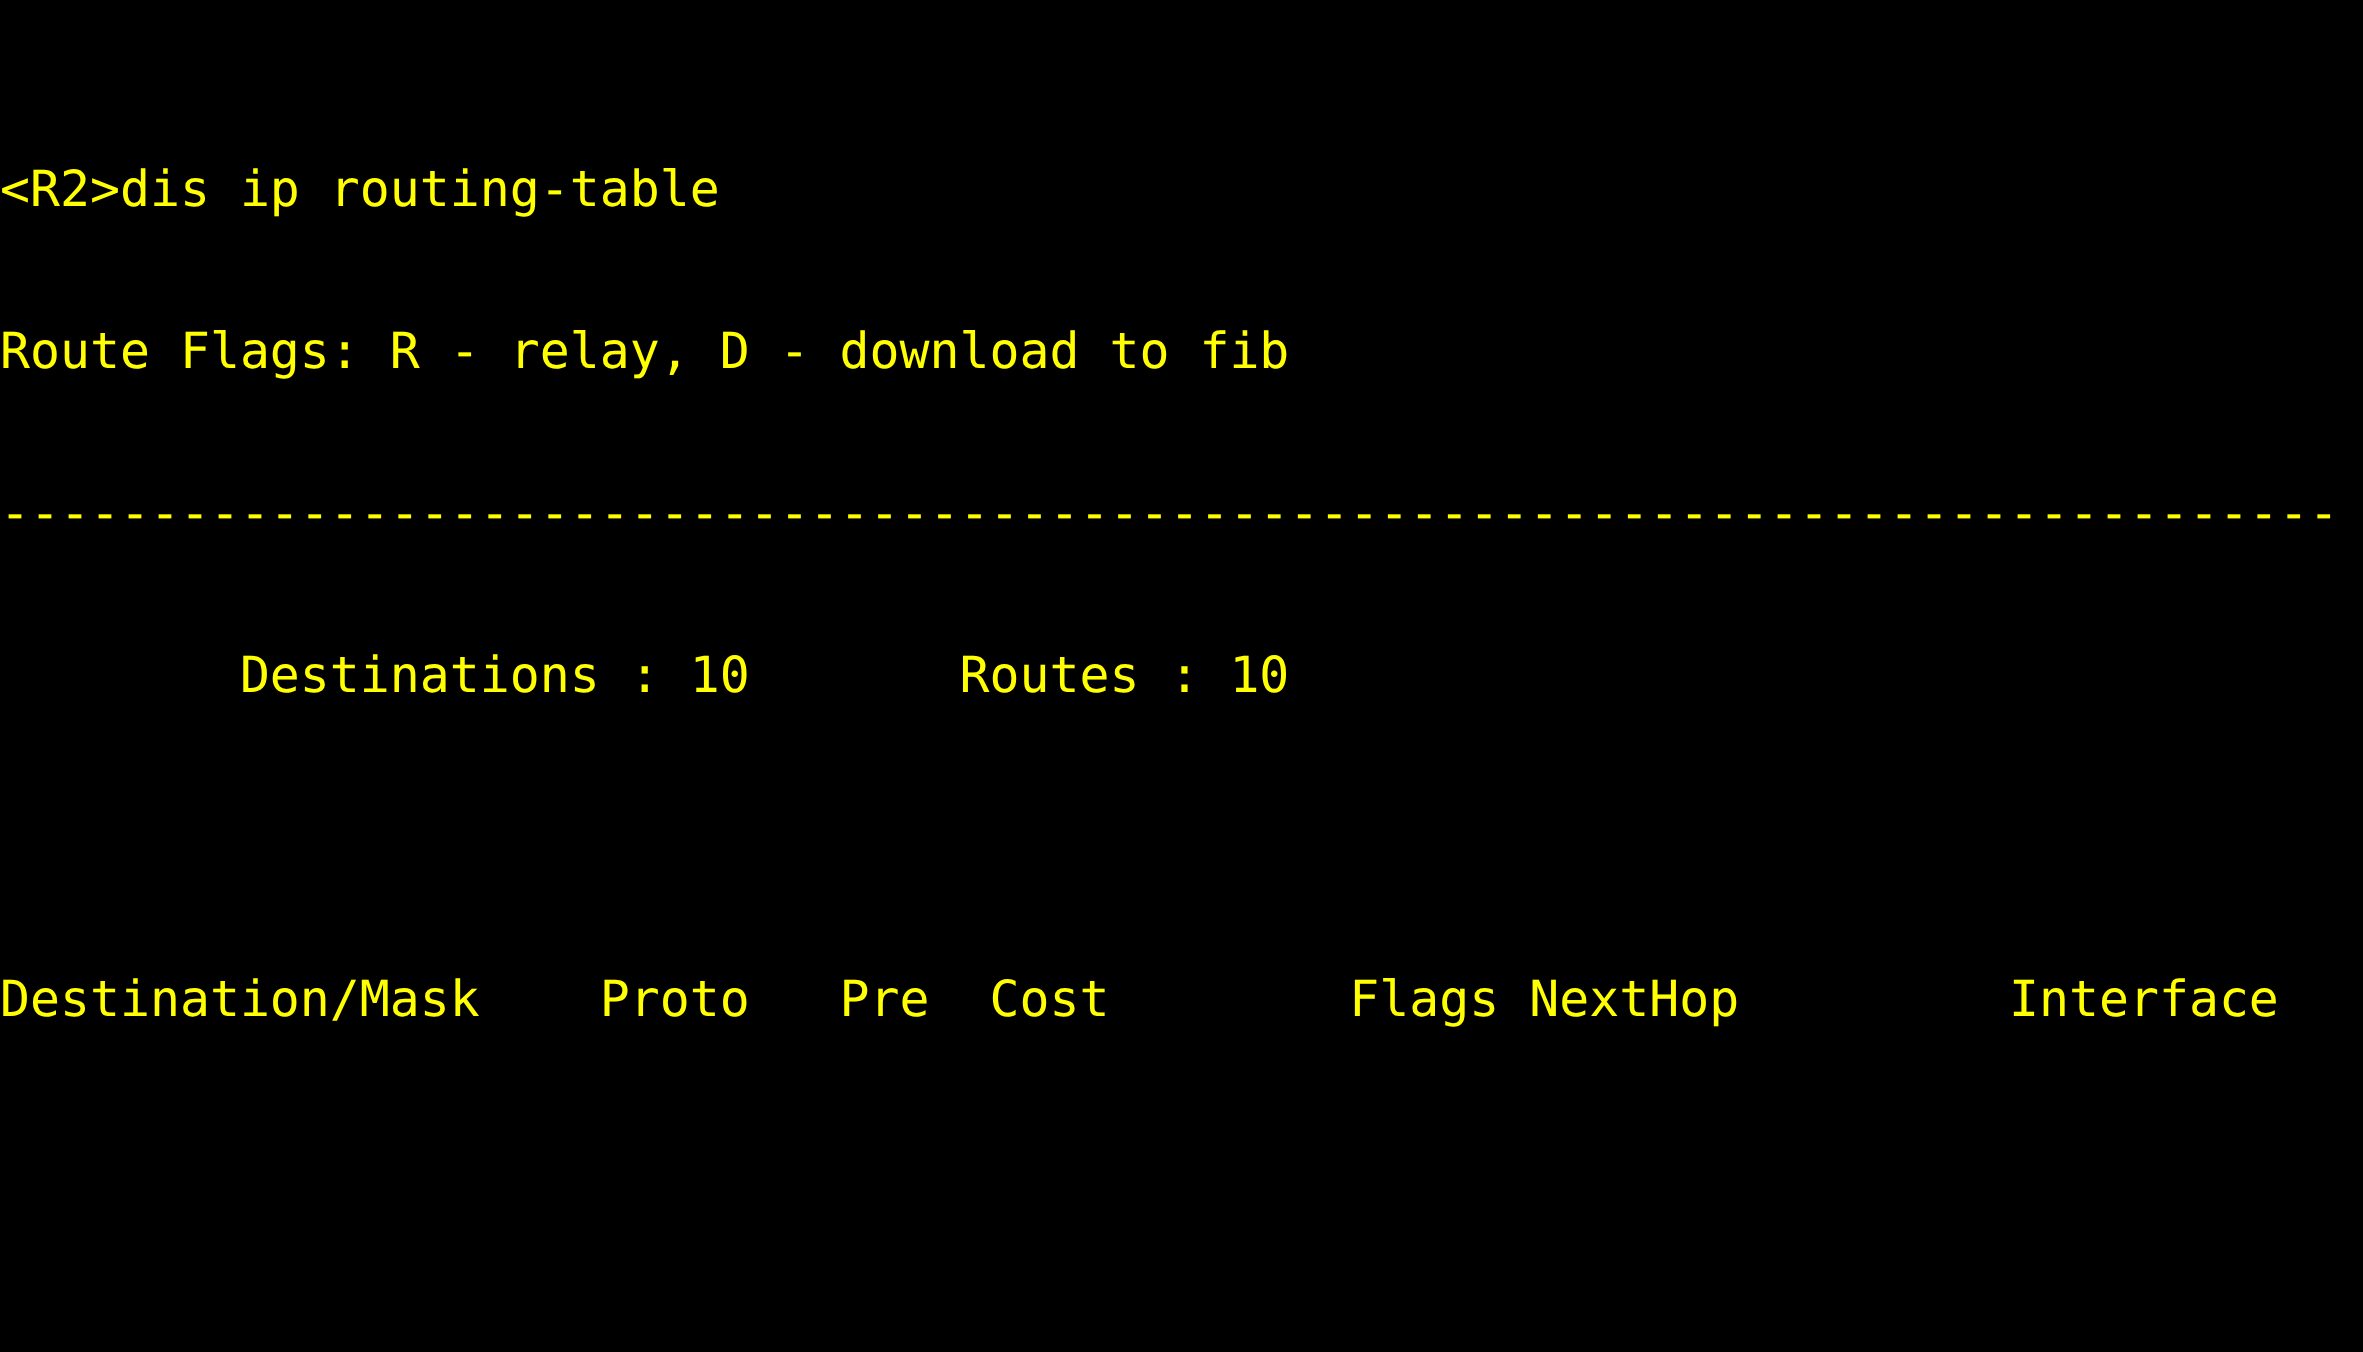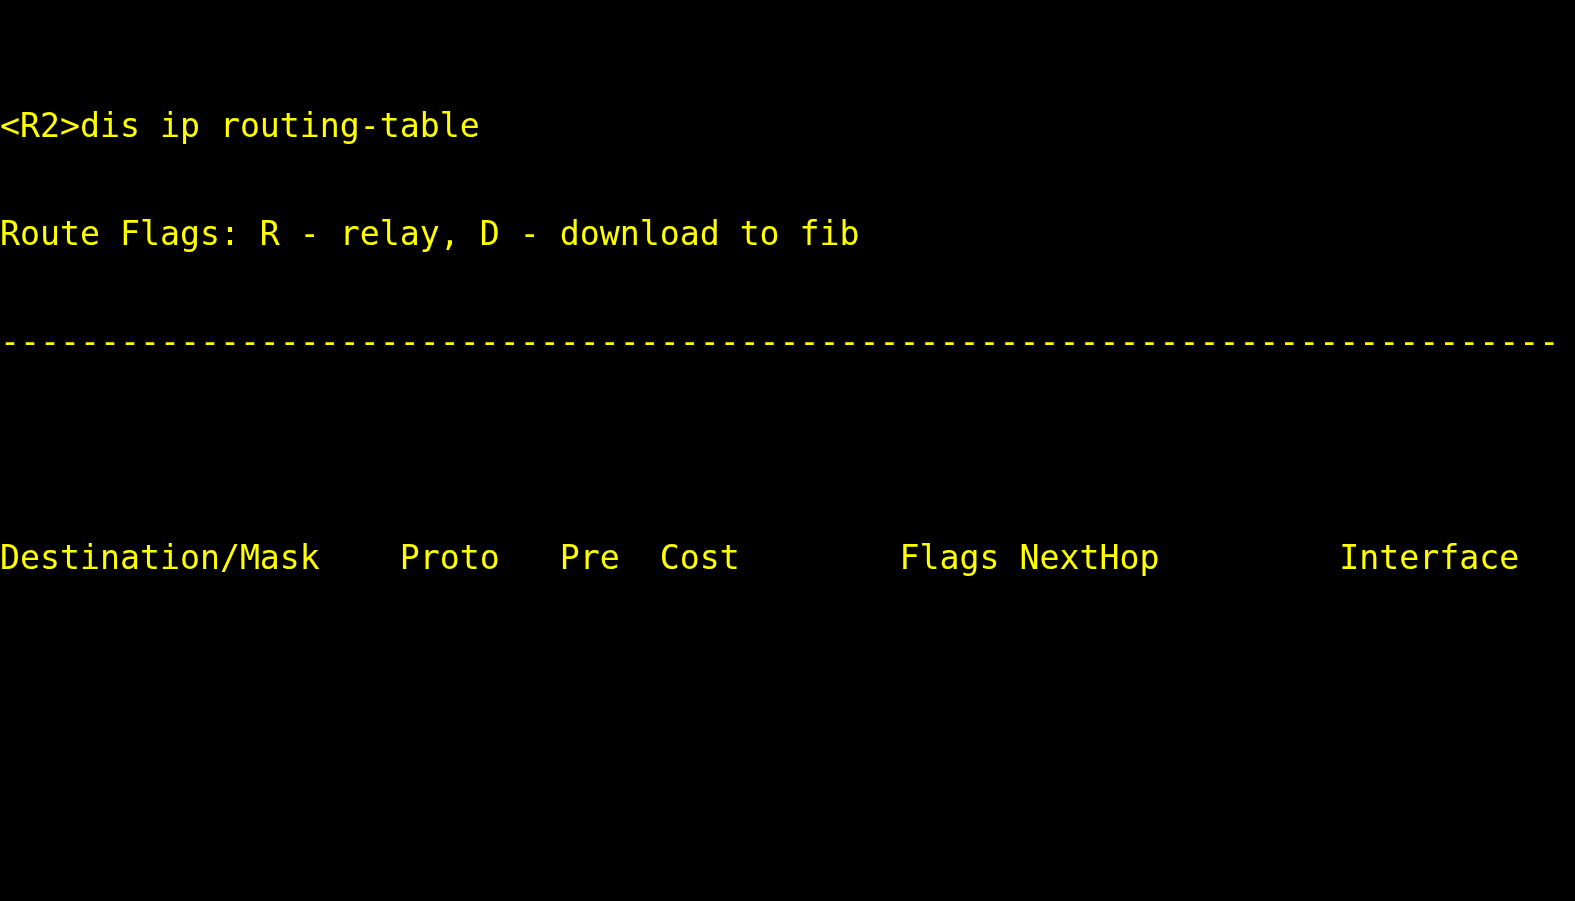--- a/index.html
+++ b/index.html
@@ -47,20 +47,21 @@
 </style>
 </head>
 <body>
 
 <div id="terminal">
   <div id="screen" style="font-size: 33.2196px; line-height: 36px;">
 
     <span class="line">&lt;R2&gt;dis ip routing-table</span>
     <span class="line">Route Flags: R - relay, D - download to fib</span>
     <span class="line">------------------------------------------------------------------------------</span>
+    <span class="line">        Destinations : 10       Routes : 10</span>
     <span class="line blank"></span>
     <span class="line">Destination/Mask    Proto   Pre  Cost        Flags NextHop         Interface</span>
     <span class="line blank"></span>
 
     
     
 
     
     
 

